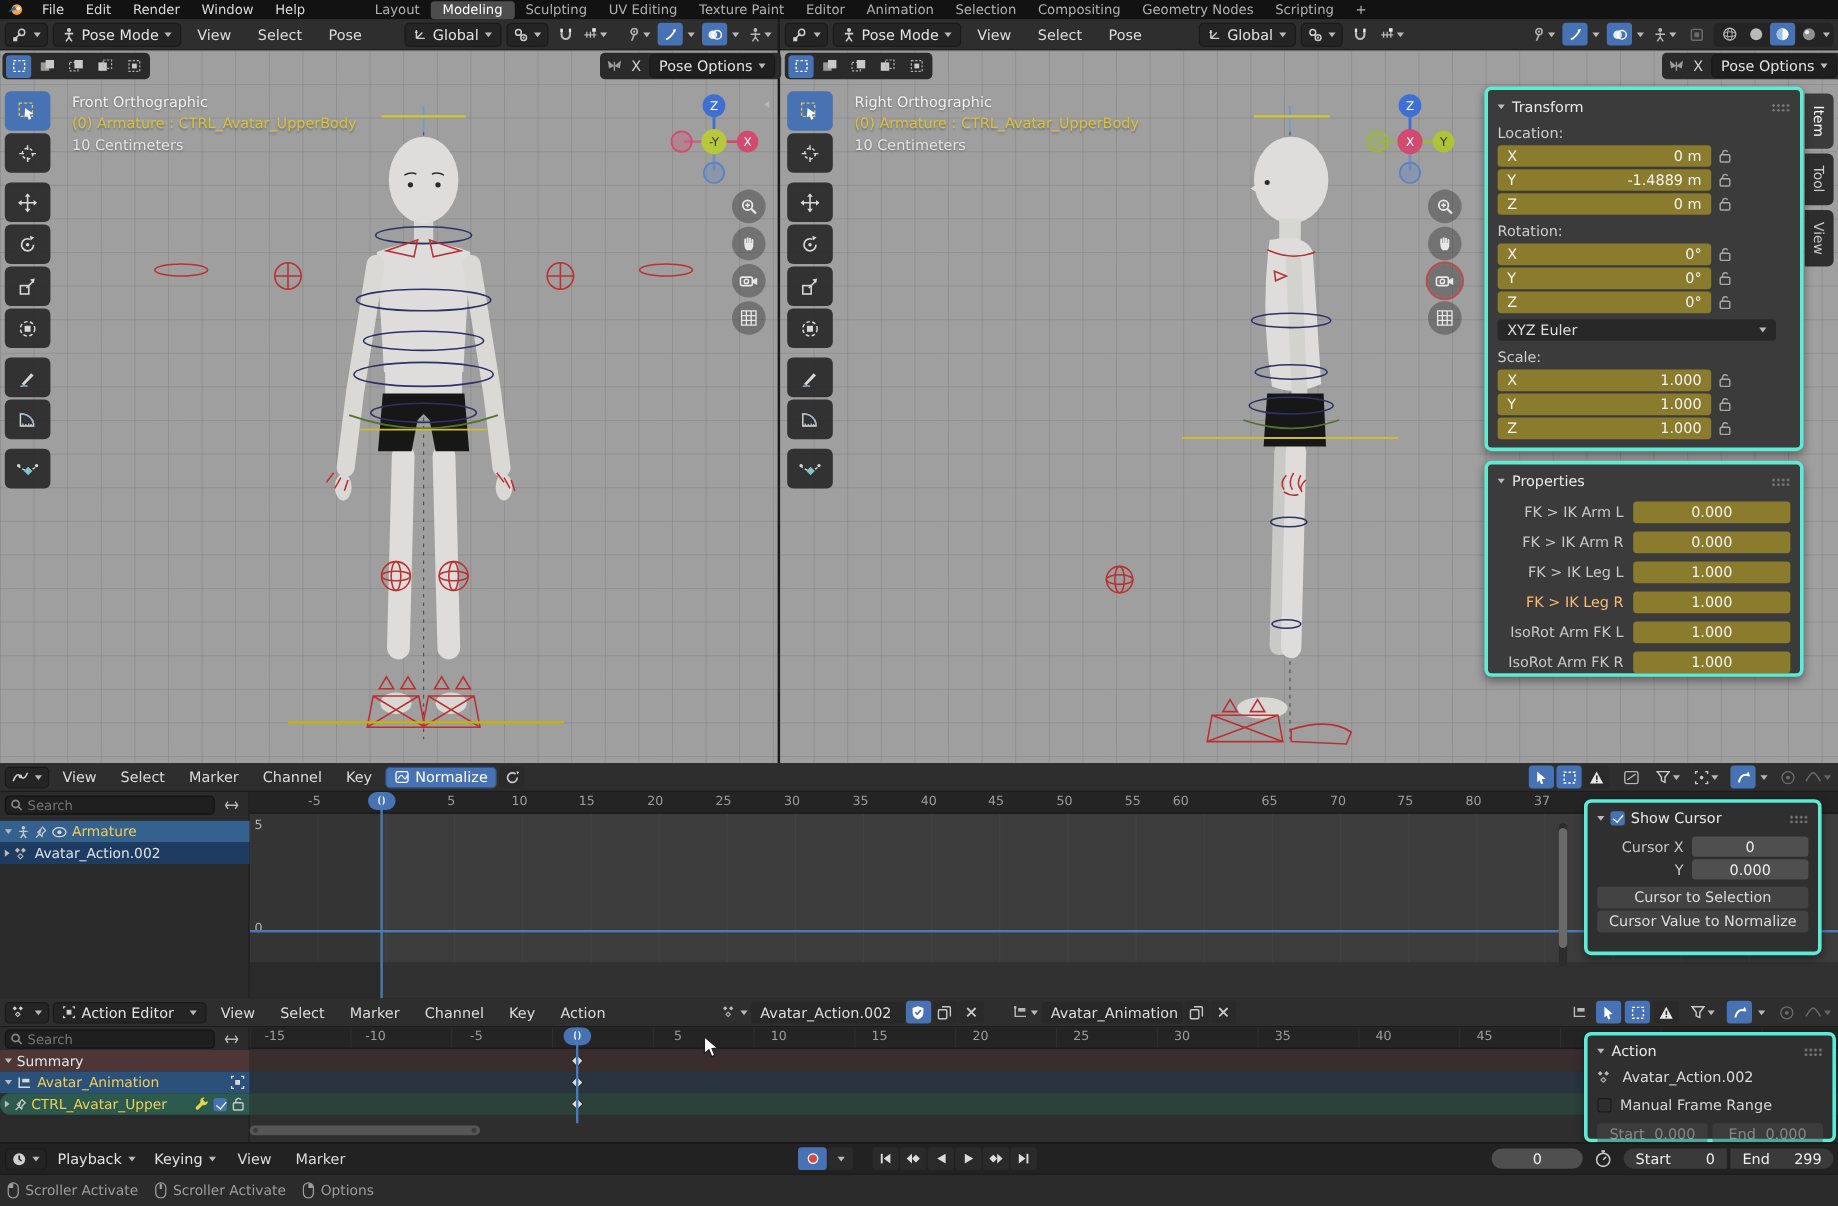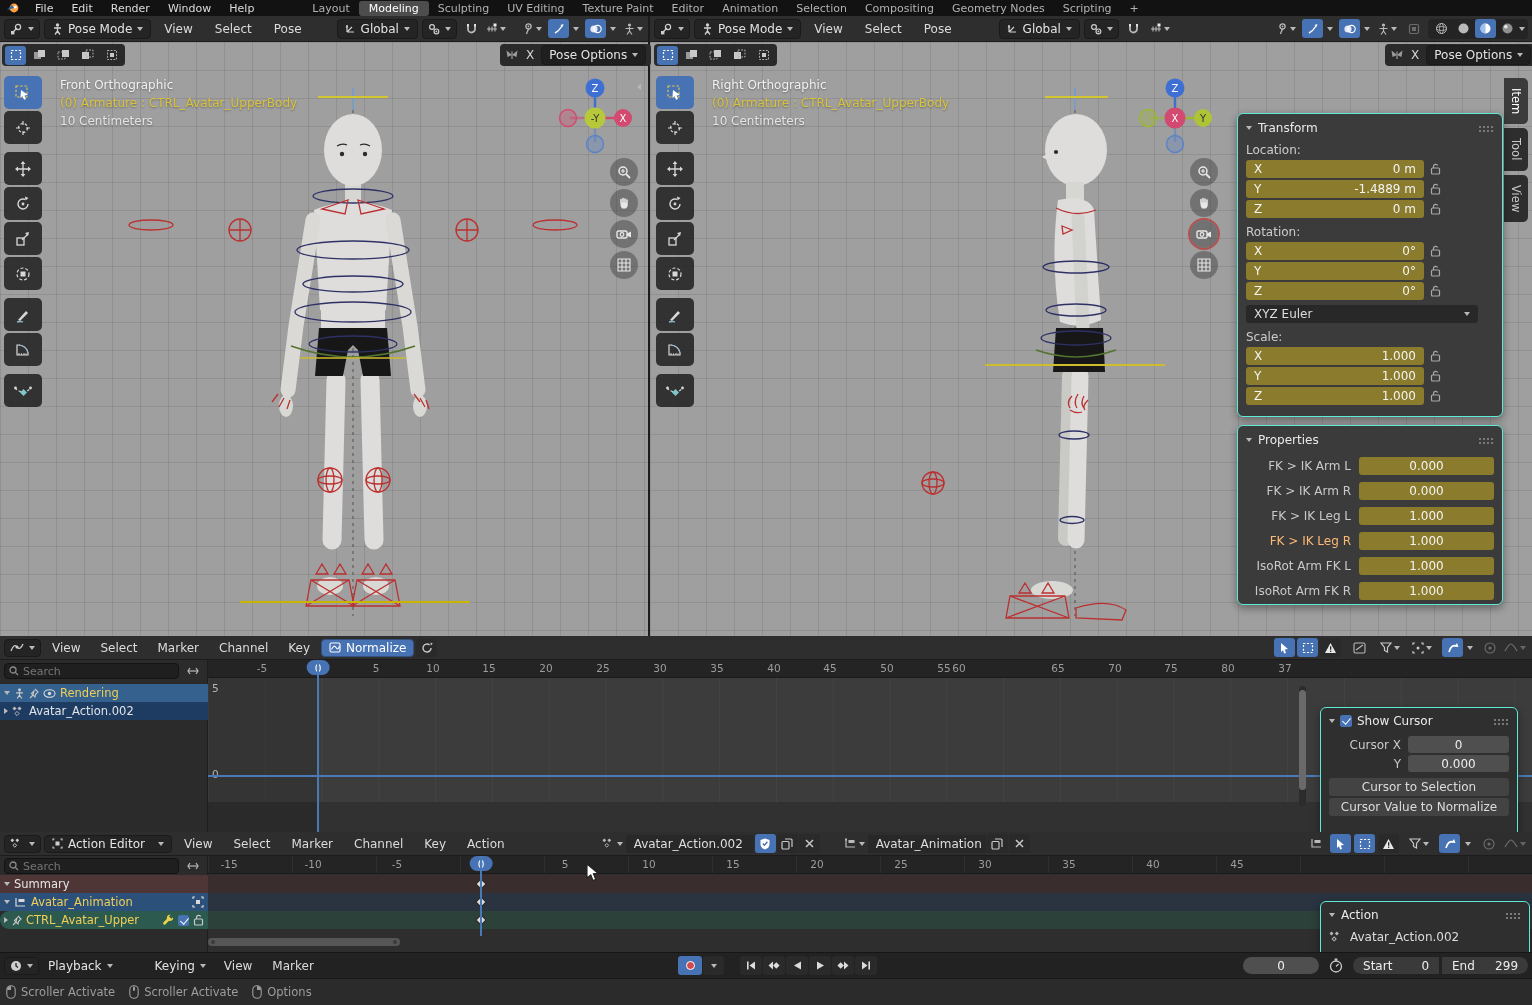--- a/index.html
+++ b/index.html
@@ -18,22 +18,22 @@
   .hdr { background:#2e2e2e; border-bottom:1px solid #1c1c1c; display:flex; align-items:center; }
   .canvas { background:#9f9f9f;
     background-image:linear-gradient(rgba(55,55,55,.14) 1px,transparent 1px),
                      linear-gradient(90deg,rgba(55,55,55,.14) 1px,transparent 1px);
     background-size:28px 28px; }
   .tbtn { width:38px; height:33px; background:rgba(40,40,40,.92); border-radius:5px;
           display:flex; align-items:center; justify-content:center; }
   .tbtn.active { background:#4772b3; }
   .roundbtn { width:28px; height:28px; border-radius:50%; background:rgba(52,52,52,.42);
           display:flex; align-items:center; justify-content:center; }
-  .panel { background:#3b3b3b; border:1px solid #5eead4; border-radius:6px;
-           box-shadow:0 3px 8px rgba(0,0,0,.4);margin-top:41px; }
+  .panel { background:#3b3b3b; border:3px solid #5eead4; border-radius:6px;
+           box-shadow:0 3px 8px rgba(0,0,0,.4); }
   .ptitle { color:#eaeaea; font-size:12px; }
   .grip { width:16px; height:7px; background-image:radial-gradient(#7a7a7a 1px, transparent 1.2px);
           background-size:4px 4px; }
   .fOlive { background:#8a7c2c; border-radius:3px; color:#f4f4f4; height:18px;
             display:flex; align-items:center; padding:0 8px; }
   .fDark  { background:#282828; border-radius:3px; color:#dedede; height:18px;
             display:flex; align-items:center; padding:0 8px; }
   .fGray  { background:#4f4f4f; border-radius:3px; color:#eee; height:17px;
             display:flex; align-items:center; justify-content:center; }
   .btnGray{ background:#434343; border-radius:3px; color:#dcdcdc; height:18px;
@@ -966,21 +966,21 @@
       <span class="ticklbl" style="left:225px">10</span>
       <span class="ticklbl" style="left:281px">15</span>
       <span class="ticklbl" style="left:338px">20</span>
       <span class="ticklbl" style="left:395px">25</span>
       <span class="ticklbl" style="left:452px">30</span>
       <span class="ticklbl" style="left:509px">35</span>
       <span class="ticklbl" style="left:566px">40</span>
       <span class="ticklbl" style="left:622px">45</span>
       <span class="ticklbl" style="left:679px">50</span>
       <span class="ticklbl" style="left:736px">55</span>
-      <span class="ticklbl" style="left:751px">60</span>
+      <span class="ticklbl" style="left:776px">60</span>
       <span class="ticklbl" style="left:850px">65</span>
       <span class="ticklbl" style="left:907px">70</span>
       <span class="ticklbl" style="left:963px">75</span>
       <span class="ticklbl" style="left:1020px">80</span>
       <span class="ticklbl" style="left:1077px">37</span>
     </div>
 
     <span class="abs" style="left:6px;top:22px;left:212px;color:#b5b5b5;font-size:10.5px;">5</span>
     <span class="abs" style="left:212px;top:108px;color:#b5b5b5;font-size:10.5px;">0</span>
 
@@ -1010,21 +1010,21 @@
             <circle cx="5.5" cy="1.8" r="1.5" fill="#c9c9c9"></circle>
             <path d="M5.5 3.5 v3.5 M2 4.8 h7 M5.5 7 L3.2 10.5 M5.5 7 L7.8 10.5" stroke="#c9c9c9" stroke-width="1.2" fill="none"></path>
           </svg>
         <svg width="10" height="11" viewBox="0 0 10 11">
             <path d="M6 1 L9 4 L6.5 6.5 L6 9 L4 7 L1 10 M4 7 L2.5 5.5 L5 3 Z" fill="none" stroke="#c9c9c9" stroke-width="1.1"></path>
           </svg>
         <svg width="13" height="9" viewBox="0 0 13 9">
             <ellipse cx="6.5" cy="4.5" rx="5.5" ry="3.8" fill="none" stroke="#d9d9d9" stroke-width="1.1"></ellipse>
             <circle cx="6.5" cy="4.5" r="1.7" fill="#d9d9d9"></circle>
           </svg>
-        <span style="color:#efcf55;">Rendering</span>
+        <span style="color:#efcf55;">Armature</span>
       </div>
       <div class="chanrow" style="top:42px;background:#1e3c61;">
         <span class="cvr"></span>
         <svg width="13" height="11" viewBox="0 0 13 11">
             <rect x="1" y="1" width="3" height="3" transform="rotate(45 2.5 2.5)" fill="#b9b9b9"></rect>
             <rect x="6" y="1" width="3" height="3" transform="rotate(45 7.5 2.5)" fill="#b9b9b9"></rect>
             <rect x="3.5" y="6" width="3" height="3" transform="rotate(45 5 7.5)" fill="none" stroke="#b9b9b9" stroke-width="0.9"></rect>
           </svg>
         <span style="color:#dfe3e8;">Avatar_Action.002</span>
       </div>
@@ -1317,21 +1317,21 @@
       <svg width="12" height="12" viewBox="0 0 12 12">
           <circle cx="6" cy="6" r="5" fill="#cfcfcf"></circle>
           <path d="M6 3 V6 L8 7.5" stroke="#222" stroke-width="1.3" fill="none"></path>
         </svg>
         <span class="cv"></span>
     </div>
     <div class="pill" style="height:18px;background:transparent;border:none;">
         <span>Playback</span>
         <span class="cv"></span>
       </div>
-    <div class="pill" style="height:18px;background:transparent;border:none;margin-left:26px;">
+    <div class="pill" style="height:18px;background:transparent;border:none;">
         <span>Keying</span>
         <span class="cv"></span>
       </div>
     <span class="menu">View</span>
     <span class="menu">Marker</span>
     <span style="flex:1"></span>
     <div class="row" style="gap:1px;margin-right:14px;">
       <div class="iconbtn on" style="width:24px;">
           <span style="width:9px;height:9px;border-radius:50%;background:#d04c4c;border:1.4px solid #fff;display:inline-block;"></span>
         </div>

